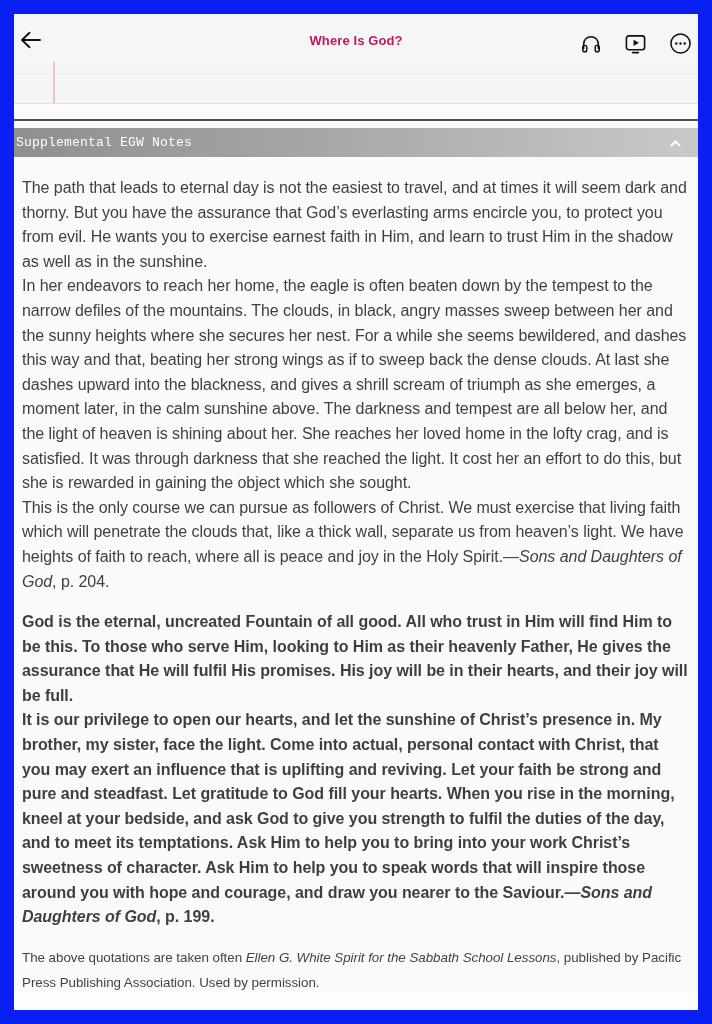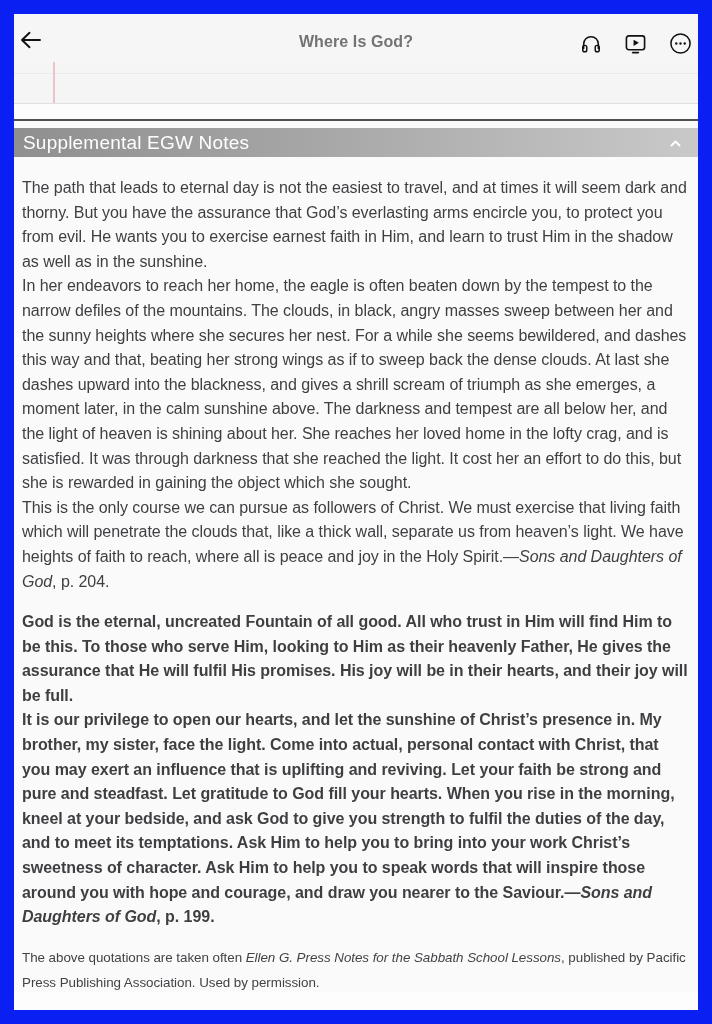--- a/index.html
+++ b/index.html
@@ -19,21 +19,21 @@
     position:absolute;left:0;top:0;width:100%;height:52px;
     background:#f7f6f7;
   }
   .back-btn{
     position:absolute;left:4px;top:16px;width:26px;height:22px;
     display:flex;align-items:center;justify-content:center;
     cursor:pointer;background:none;border:none;padding:0;
   }
   .appbar-title{
     position:absolute;left:0;right:0;top:19px;text-align:center;
-    font-size:16px;font-weight:bold;color:#737373;letter-spacing:0.1px;
+    font-size:13px;font-weight:bold;color:#be185d;letter-spacing:0.1px;
   }
   .appbar-actions{
     position:absolute;right:6px;top:18px;display:flex;gap:22px;align-items:center;
   }
   .icon-btn{background:none;border:none;padding:0;width:23px;height:23px;
     display:flex;align-items:center;justify-content:center;cursor:pointer;}
   .icon-btn svg{display:block;}
   
   .subpanel{
     position:absolute;left:0;top:52px;width:100%;height:37px;
@@ -52,21 +52,21 @@
   .dark-rule{
     position:absolute;left:0;top:105px;width:100%;height:2px;background:#4e4e4e;
   }
   
   .section-header{
     position:absolute;left:0;top:114px;width:100%;height:29px;
     background:linear-gradient(90deg,#8f8f8f 0%,#a7a7a7 45%,#c9c9c9 100%);
     color:#ffffff;display:flex;align-items:center;cursor:pointer;
   }
   .section-header-label{
-    padding-left:9px;font-size:19px;letter-spacing:0.2px;
+    padding-left:2px;font-size:13px;letter-spacing:0.2px;font-family:Liberation Mono, monospace;
   }
   .section-chevron{
     position:absolute;right:16px;top:8px;width:13px;height:13px;
   }
   
   .content{
     position:absolute;left:0;top:143px;right:0;bottom:18px;
     padding:19px 8px 0 8px;overflow:hidden;
   }
   .content p{
@@ -146,18 +146,18 @@
     <div class="block1">
       <p>The path that leads to eternal day is not the easiest to travel, and at times it will seem dark and thorny. But you have the assurance that God’s everlasting arms encircle you, to protect you from evil. He wants you to exercise earnest faith in Him, and learn to trust Him in the shadow as well as in the sunshine.</p>
       <p>In her endeavors to reach her home, the eagle is often beaten down by the tempest to the narrow defiles of the mountains. The clouds, in black, angry masses sweep between her and the sunny heights where she secures her nest. For a while she seems bewildered, and dashes this way and that, beating her strong wings as if to sweep back the dense clouds. At last she dashes upward into the blackness, and gives a shrill scream of triumph as she emerges, a moment later, in the calm sunshine above. The darkness and tempest are all below her, and the light of heaven is shining about her. She reaches her loved home in the lofty crag, and is satisfied. It was through darkness that she reached the light. It cost her an effort to do this, but she is rewarded in gaining the object which she sought.</p>
       <p><span>This is the only course we can pursue as followers of Christ. We must exercise that living faith which will penetrate the clouds that, like a thick wall, separate us from heaven’s light. We have heights of faith to reach, where all is peace and joy in the Holy Spirit.—</span><span class="it">Sons and Daughters of God</span><span>, p. 204.</span></p>
     </div>
     <div class="block2">
       <p>God is the eternal, uncreated Fountain of all good. All who trust in Him will find Him to be this. To those who serve Him, looking to Him as their heavenly Father, He gives the assurance that He will fulfil His promises. His joy will be in their hearts, and their joy will be full.</p>
       <p><span>It is our privilege to open our hearts, and let the sunshine of Christ’s presence in. My brother, my sister, face the light. Come into actual, personal contact with Christ, that you may exert an influence that is uplifting and reviving. Let your faith be strong and pure and steadfast. Let gratitude to God fill your hearts. When you rise in the morning, kneel at your bedside, and ask God to give you strength to fulfil the duties of the day, and to meet its temptations. Ask Him to help you to bring into your work Christ’s sweetness of character. Ask Him to help you to speak words that will inspire those around you with hope and courage, and draw you nearer to the Saviour.—</span><span class="it">Sons and Daughters of God</span><span>, p. 199.</span></p>
     </div>
     <div class="source-note">
-      <p><span>The above quotations are taken often </span><span class="it">Ellen G. Press Notes for the Sabbath School Lessons</span><span>, published by Pacific Press Publishing Association. Used by permission.</span></p>
+      <p><span>The above quotations are taken often </span><span class="it">Ellen G. White Spirit for the Sabbath School Lessons</span><span>, published by Pacific Press Publishing Association. Used by permission.</span></p>
     </div>
   </div>
 
   <div class="bottom-strip"></div>
 </div>
 
 </body></html>

